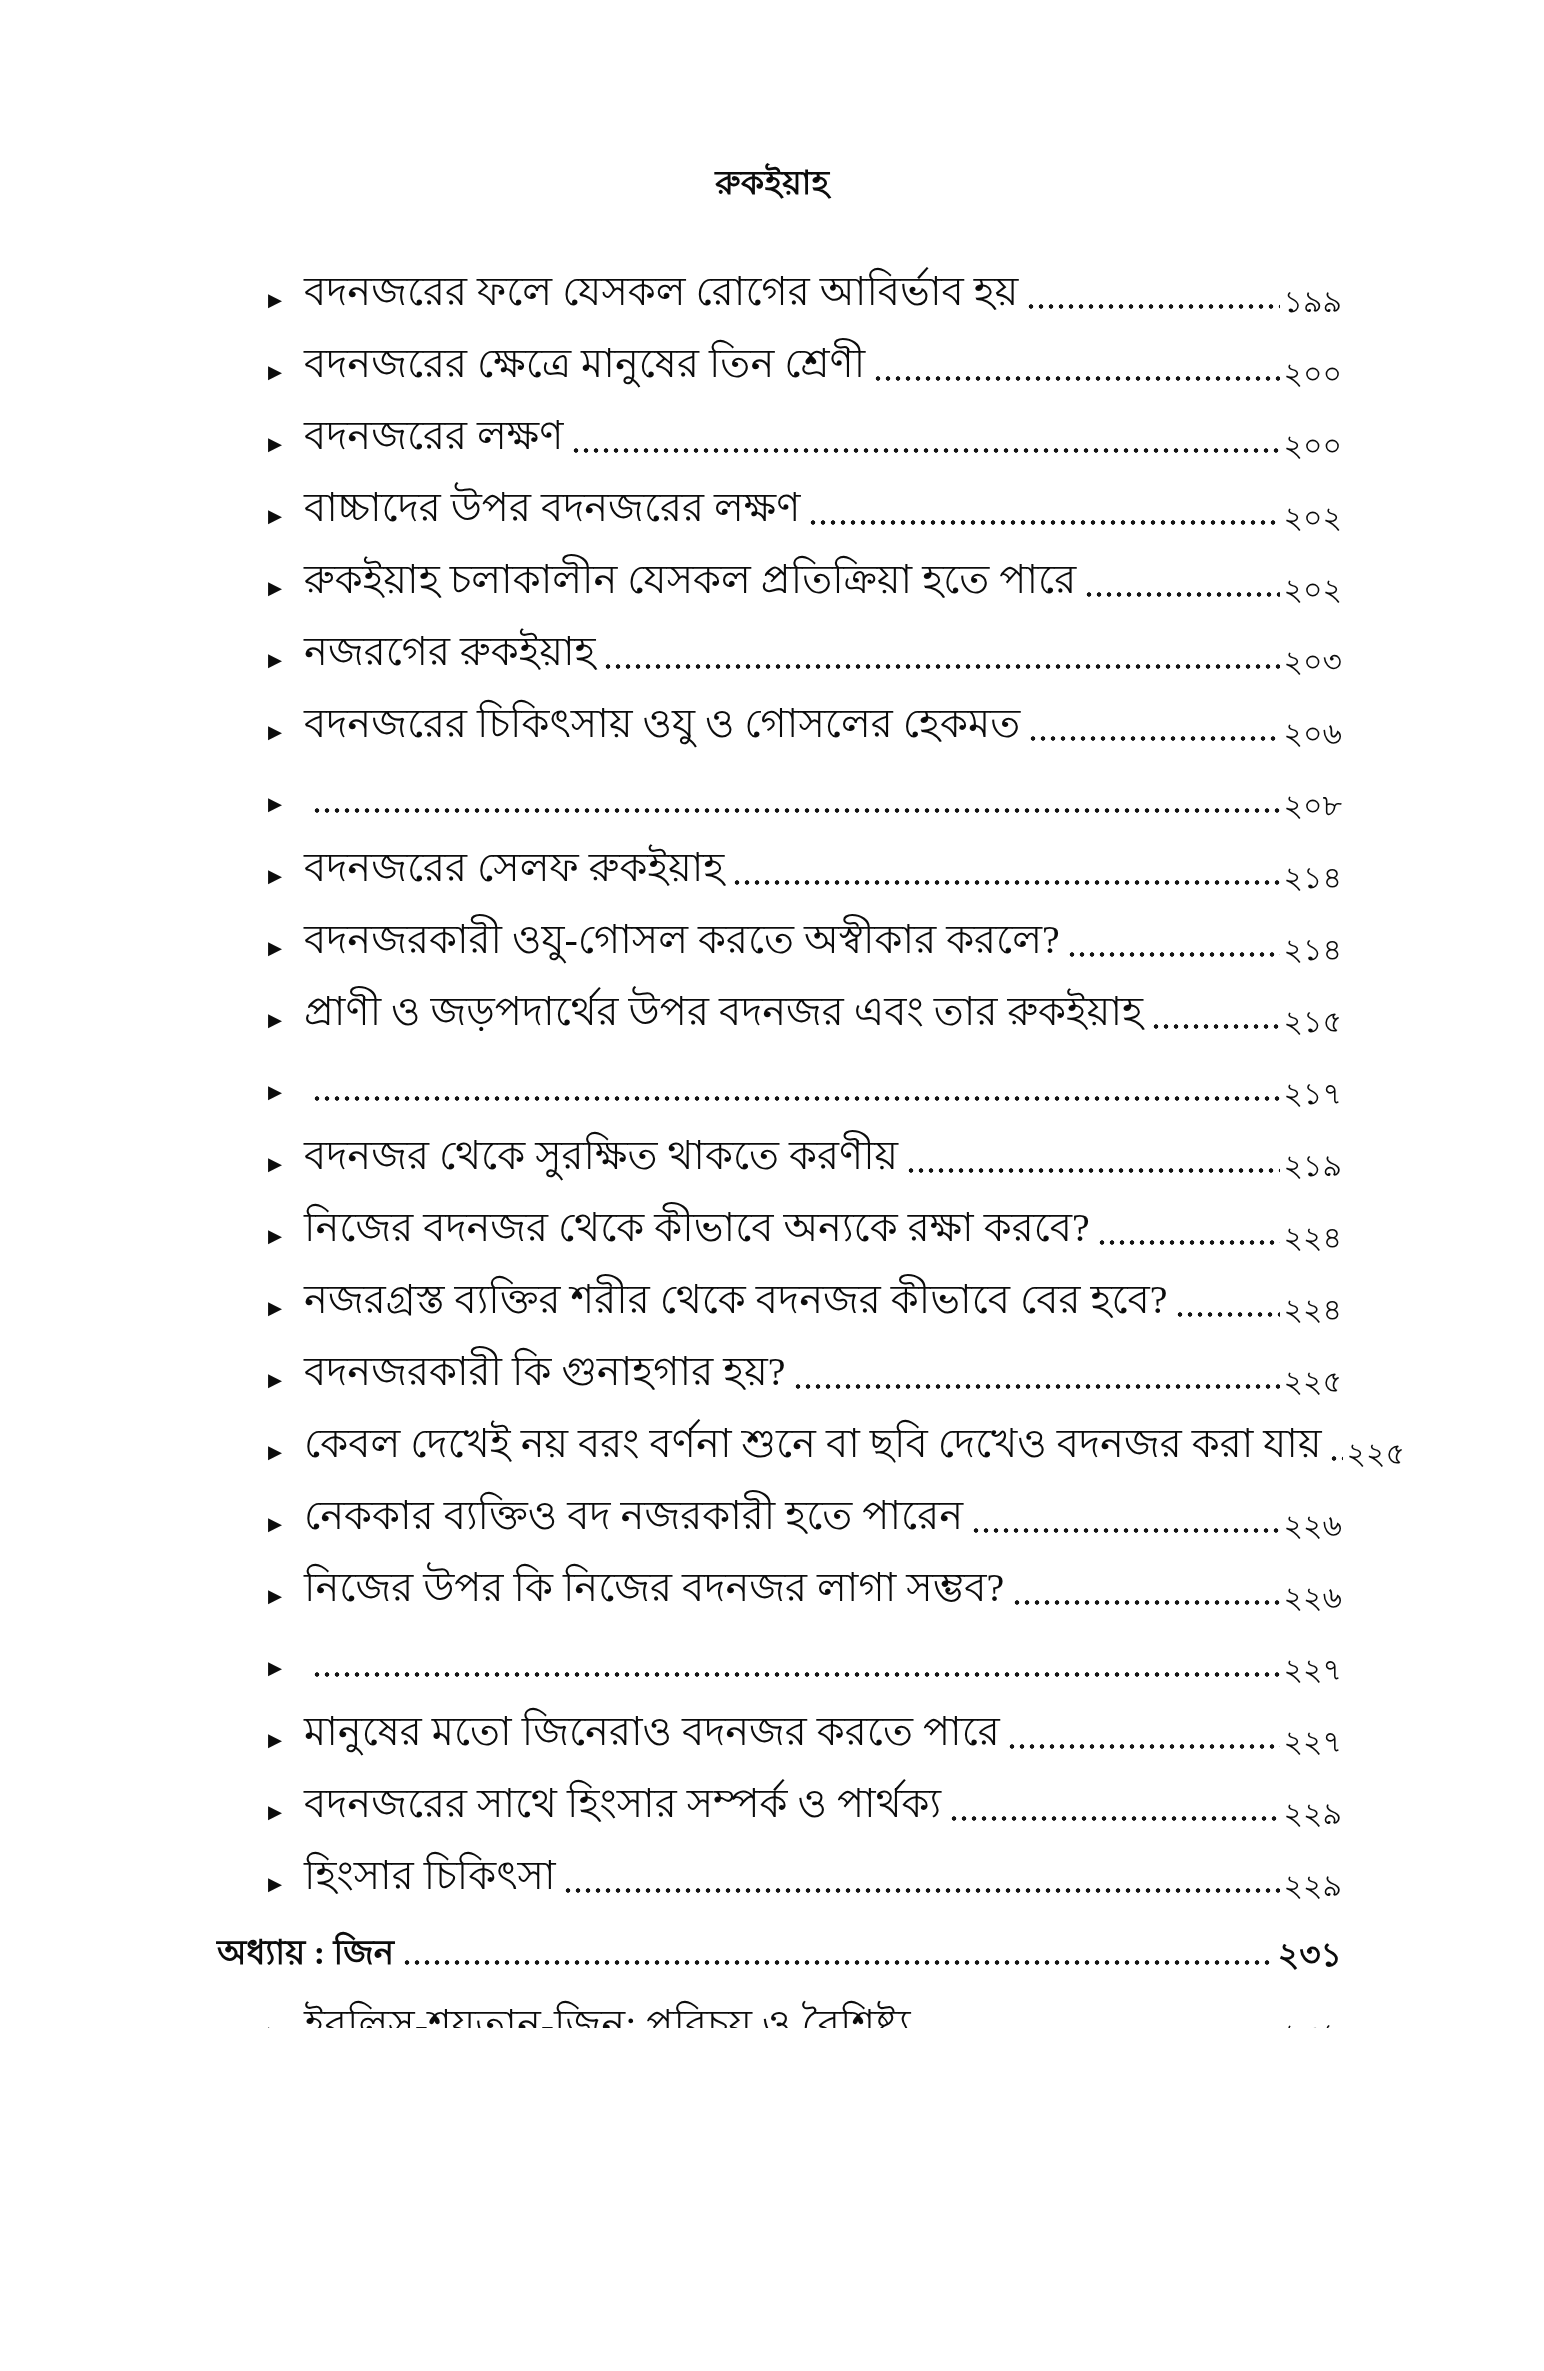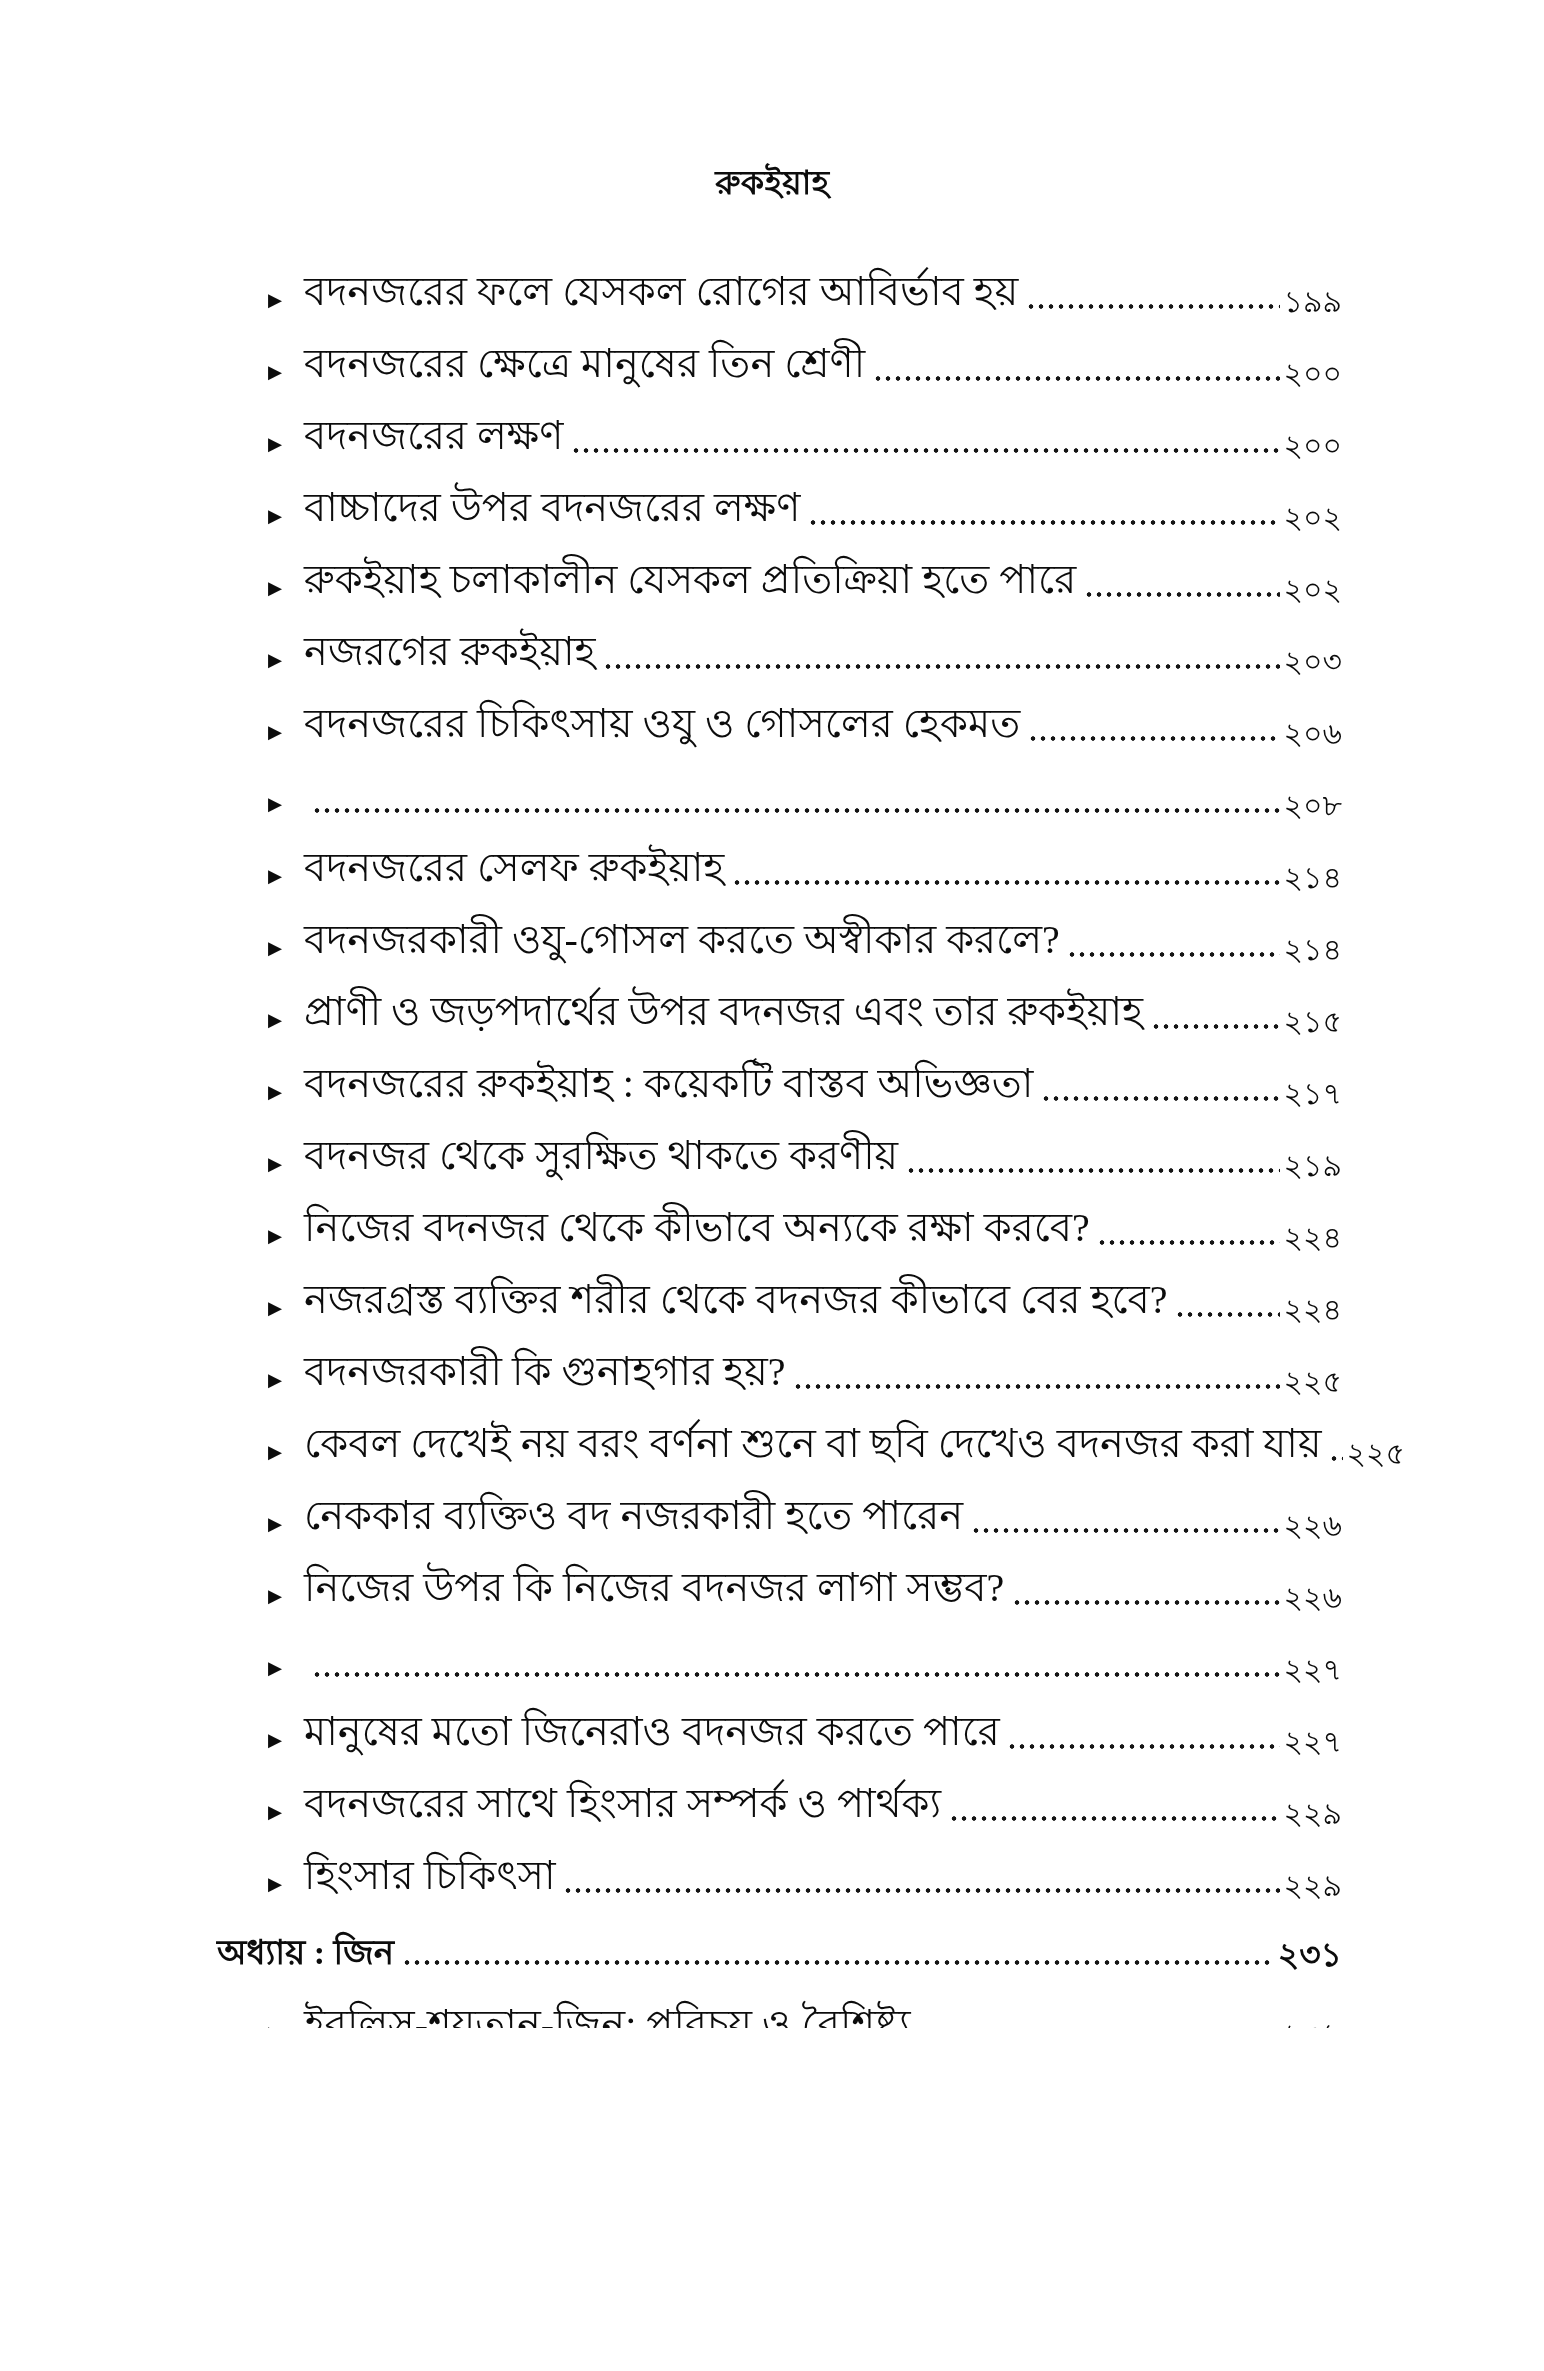--- a/index.html
+++ b/index.html
@@ -146,21 +146,20 @@
     <span class="page-num">২১৪</span>
   </div>
       <div class="row item">
     <span class="bullet">▶</span>
     <span class="title">প্রাণী ও জড়পদার্থের উপর বদনজর এবং তার রুকইয়াহ</span>
     <span class="dots"></span>
     <span class="page-num">২১৫</span>
   </div>
       <div class="row item">
     <span class="bullet">▶</span>
-    <span class="title">বদনজরের রুকইয়াহ : কয়েকটি বাস্তব অভিজ্ঞতা</span>
     <span class="dots"></span>
     <span class="page-num">২১৭</span>
   </div>
       <div class="row item">
     <span class="bullet">▶</span>
     <span class="title">বদনজর থেকে সুরক্ষিত থাকতে করণীয়</span>
     <span class="dots"></span>
     <span class="page-num">২১৯</span>
   </div>
       <div class="row item">

